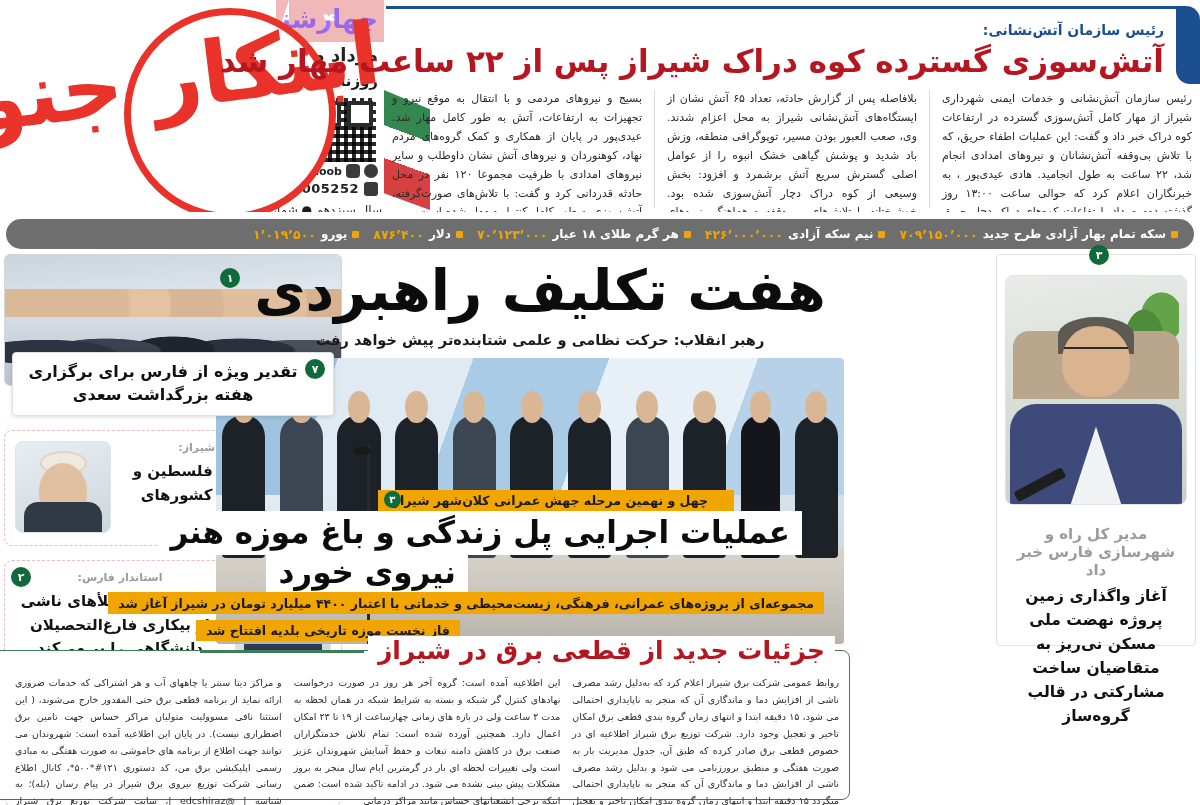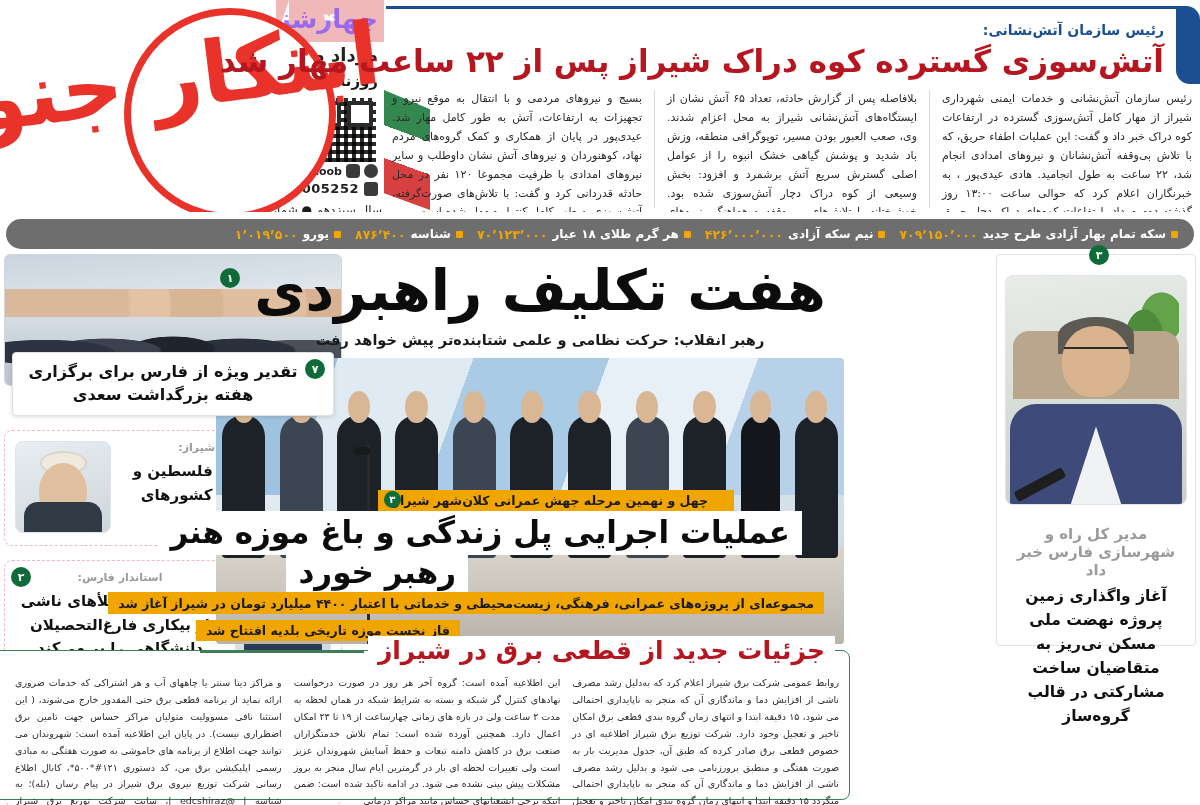--- a/index.html
+++ b/index.html
@@ -598,21 +598,21 @@
       <span class="rate-label">نیم سکه آزادی</span>
       <span class="rate-value">۴۲۶٬۰۰۰٬۰۰۰</span>
     </div>
     <div class="rate-item">
       <span class="rate-bullet"></span>
       <span class="rate-label">هر گرم طلای ۱۸ عیار</span>
       <span class="rate-value">۷۰٬۱۲۳٬۰۰۰</span>
     </div>
     <div class="rate-item">
       <span class="rate-bullet"></span>
-      <span class="rate-label">شناسه</span>
+      <span class="rate-label">دلار</span>
       <span class="rate-value">۸۷۶٬۴۰۰</span>
     </div>
     <div class="rate-item">
       <span class="rate-bullet"></span>
       <span class="rate-label">یورو</span>
       <span class="rate-value">۱٬۰۱۹٬۵۰۰</span>
     </div>
   </div>
 
   <div class="left-col">
@@ -691,21 +691,21 @@
       <div class="mic-stand"></div>
       <div class="mic-head"></div>
     </div>
 
     <div class="cap-bar-kicker">
       <span class="badge">۳</span>
       <span>چهل و نهمین مرحله جهش عمرانی کلان‌شهر شیراز؛</span>
     </div>
 
     <div class="cap-headline-1">عملیات اجرایی پل زندگی و باغ موزه هنر</div>
-    <div class="cap-headline-2">رهبر خورد</div>
+    <div class="cap-headline-2">نیروی خورد</div>
 
     <div class="cap-bar-sub">مجموعه‌ای از پروژه‌های عمرانی، فرهنگی، زیست‌محیطی و خدماتی با اعتبار ۴۴۰۰ میلیارد تومان در شیراز آغاز شد</div>
     <div class="cap-bar-sub2">فاز نخست موزه تاریخی بلدیه افتتاح شد</div>
   </div>
 
   <div class="right-col">
     <span class="badge">۳</span>
     <div class="rc-photo">
       <div class="plant"></div>
       <div class="chair"></div>

